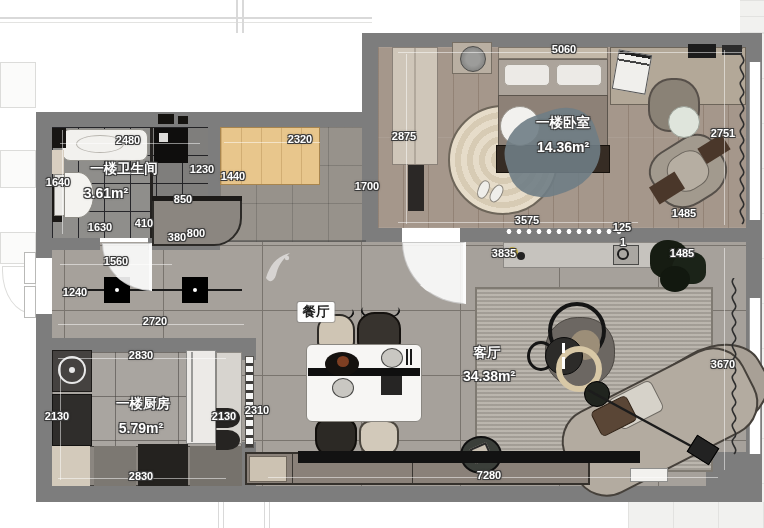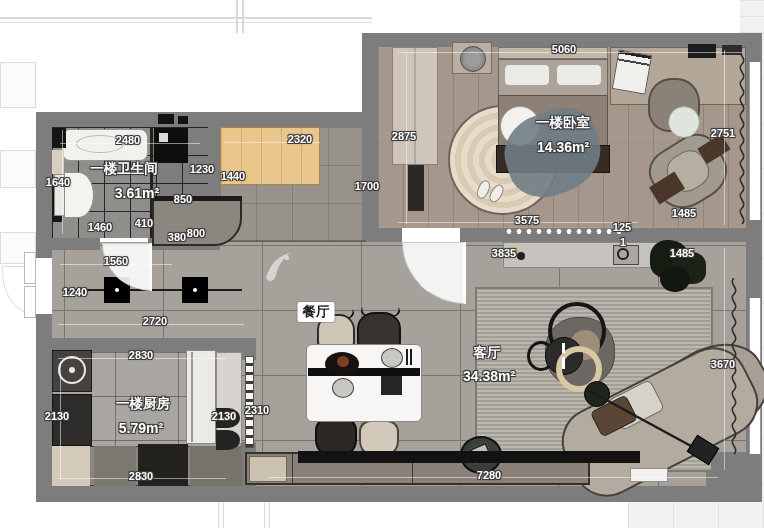--- a/index.html
+++ b/index.html
@@ -245,42 +245,42 @@
   <div class="dline" style="left:60px;top:362px;width:1px;height:118px;"></div>
 
   <div class="wm" style="left:262px;top:248px;">
     <svg width="32" height="38" viewBox="0 0 32 38" style="margin-right:6px;">
       <path d="M4 30 C8 16 16 8 28 5 C20 12 16 18 14 27 C12 34 7 35 4 30 Z" fill="#ffffff"></path>
       <circle cx="25" cy="10" r="2.2" fill="#ffffff"></circle>
     </svg>
   </div>
 
   <div class="room-name otext" style="left:124px;top:169px;">一楼卫生间</div>
-  <div class="room-area otext" style="left:137px;top:193px;text-align:right;">3.61m²</div>
+  <div class="room-area otext" style="left:106px;top:193px;text-align:right;">3.61m²</div>
   <div class="room-name otext" style="left:563px;top:123px;">一楼卧室</div>
   <div class="room-area otext" style="left:563px;top:147px;">14.36m²</div>
   <div class="room-name otext" style="left:143px;top:404px;">一楼厨房</div>
   <div class="room-area otext" style="left:141px;top:428px;">5.79m²</div>
   <div class="room-name chip" style="left:316px;top:312px;">餐厅</div>
   <div class="room-name otext" style="left:487px;top:353px;">客厅</div>
   <div class="room-area otext" style="left:489px;top:376px;">34.38m²</div>
 
   <div class="abs" style="left:0;top:0;width:709px;height:528px;z-index:60;pointer-events:none;">
       <div class="dim otext" style="left: 564px; top: 49px;">5060</div>
       <div class="dim otext" style="left: 404px; top: 136px;">2875</div>
       <div class="dim otext" style="left: 723px; top: 133px;">2751</div>
       <div class="dim otext" style="left: 128px; top: 140px;">2480</div>
       <div class="dim otext" style="left: 300px; top: 139px;">2320</div>
       <div class="dim otext" style="left: 202px; top: 169px;">1230</div>
       <div class="dim otext" style="left: 233px; top: 176px;">1440</div>
       <div class="dim otext" style="left: 58px; top: 182px;">1640</div>
       <div class="dim otext" style="left: 367px; top: 186px;">1700</div>
       <div class="dim otext" style="left: 183px; top: 199px;">850</div>
       <div class="dim otext" style="left: 144px; top: 223px;">410</div>
-      <div class="dim otext" style="left: 100px; top: 227px;">1460</div>
+      <div class="dim otext" style="left: 100px; top: 227px;">1630</div>
       <div class="dim otext" style="left: 177px; top: 237px;">380</div>
       <div class="dim otext" style="left: 196px; top: 233px;">800</div>
       <div class="dim otext" style="left: 514px; top: 220px; margin-left: 13px;">3575</div>
       <div class="dim otext" style="left: 622px; top: 227px;">125</div>
       <div class="dim otext" style="left: 684px; top: 213px;">1485</div>
       <div class="dim otext" style="left: 623px; top: 242px;">1</div>
       <div class="dim otext" style="left: 504px; top: 253px;">3835</div>
       <div class="dim otext" style="left: 682px; top: 253px;">1485</div>
       <div class="dim otext" style="left: 116px; top: 261px;">1560</div>
       <div class="dim otext" style="left: 75px; top: 292px;">1240</div>

